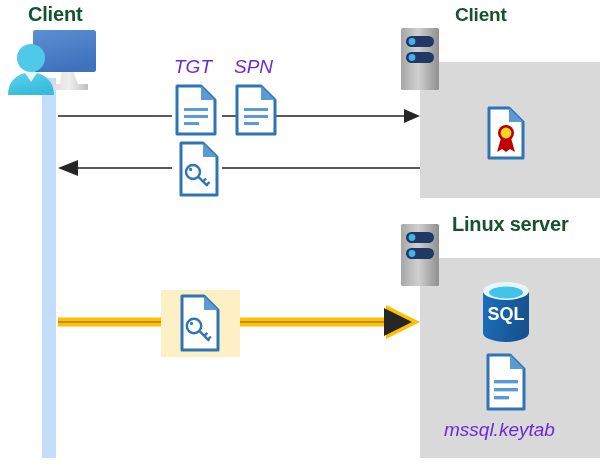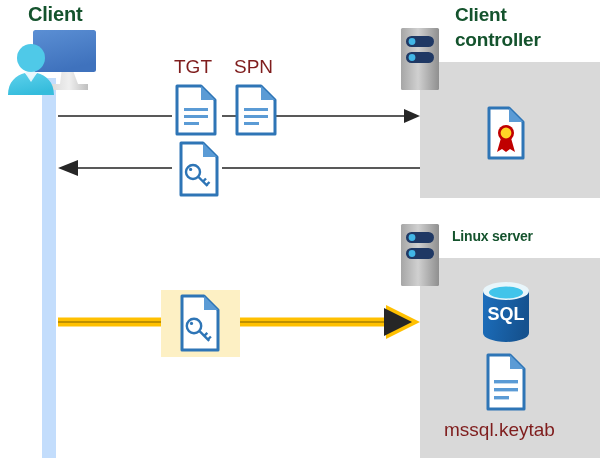--- a/index.html
+++ b/index.html
@@ -3,25 +3,25 @@
 <meta charset="utf-8">
 <style>
   html,body{margin:0;padding:0;background:#ffffff;}
   body{width:600px;height:468px;position:relative;overflow:hidden;
        font-family:"Liberation Sans","DejaVu Sans",sans-serif;}
   .stage{position:absolute;left:0;top:0;width:600px;height:468px;}
   .abs{position:absolute;}
 
   
   .lbl-bold{font-weight:bold;color:#14532d;letter-spacing:-0.2px;}
-  .lbl-reg{color:#7f1d1d;}
+  .lbl-reg{color:#6d28d9;font-style:italic;}
 
   #client-title{left:28px;top:2px;font-size:20px;line-height:24px;}
   #dc-title{left:455px;top:2px;font-size:19px;line-height:25px;width:140px;}
-  #linux-title{left:452px;top:224px;font-size:14px;line-height:25px;}
+  #linux-title{left:452px;top:212px;font-size:20px;line-height:25px;}
   #keytab-label{left:416px;top:418px;font-size:19px;line-height:24px;margin-left:28px;}
   #tgt-label{left:174px;top:56px;font-size:19px;line-height:22px;}
   #spn-label{left:234px;top:56px;font-size:19px;line-height:22px;text-align:right;}
 
   
   .gray-panel{background:#d9d9d9;}
   #dc-panel{left:420px;top:62px;width:180px;height:136px;}
   #linux-panel{left:420px;top:258px;width:180px;height:200px;}
 
   
@@ -186,21 +186,20 @@
       <rect x="494" y="380" width="24" height="3.4" fill="#5b9bd5"></rect>
       <rect x="494" y="388" width="24" height="3.4" fill="#5b9bd5"></rect>
       <rect x="494" y="396" width="15" height="3.4" fill="#5b9bd5"></rect>
     </g>
   </svg>
 
   <div class="abs lbl-bold" id="client-title">Client</div>
 
   <div class="abs lbl-bold" id="dc-title">
     <div>Client</div>
-    <div>controller</div>
   </div>
 
   <div class="abs lbl-bold" id="linux-title">Linux server</div>
 
   <div class="abs lbl-reg" id="tgt-label">TGT</div>
 
   <div class="abs lbl-reg" id="spn-label">SPN</div>
 
   <div class="abs lbl-reg" id="keytab-label">mssql.keytab</div>
 

